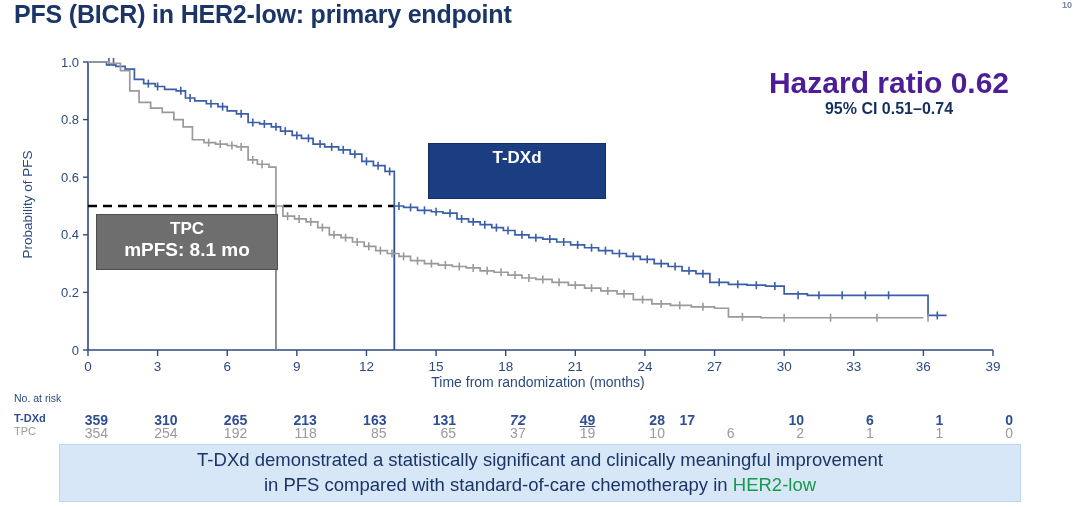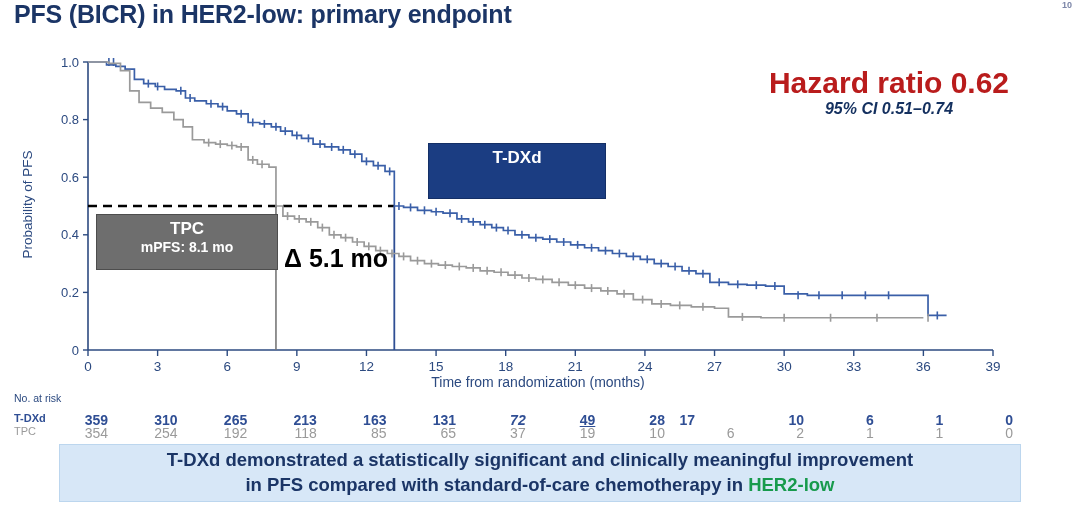--- a/index.html
+++ b/index.html
@@ -38,28 +38,27 @@
   #stats {
     position: absolute;
     left: 714px; top: 66px;
     width: 350px;
     text-align: center;
     line-height: 1.12;
   }
   #stats .hr-main {
     font-size: 30px;
     font-weight: bold;
-    color: #b91c1c;
+    color: #4c1d95;
     white-space: nowrap;
   }
   #stats .hr-ci, #stats .hr-p {
     font-size: 16px;
     font-weight: bold;
     color: #14305f;
-    font-style: italic;
   }
   
   #plot-wrap {
     position: absolute;
     left: 0; top: 0;
     width: 1080px; height: 440px;
   }
   #plot-svg { position:absolute; left:0; top:0; }
 
   
@@ -81,21 +80,21 @@
   }
   #tdxd-box .l1 { font-size: 17px; }
   #tdxd-box .l2 { font-size: 17px; }
   #tpc-box {
     left: 96px; top: 214px;
     width: 182px; height: 56px;
     background: #6e6e6e;
     border: 1px solid #4d4d4d;
   }
   #tpc-box .l1 { font-size: 17px; }
-  #tpc-box .l2 { font-size: 14px; }
+  #tpc-box .l2 { font-size: 19px; }
   #delta-label {
     position: absolute;
     left: 284px; top: 244px;
     font-size: 25px;
     font-weight: bold;
     color: #000000;
     white-space: nowrap;
   }
   #y-axis-title {
     position: absolute;
@@ -157,21 +156,21 @@
     border: 1px solid #bcd6ee;
     box-sizing: border-box;
     display: flex;
     flex-direction: column;
     align-items: center;
     justify-content: center;
     line-height: 1.35;
   }
   #banner .bline {
     font-size: 18.5px;
-    font-weight: bold;
+    font-weight: normal;
     color: #1b3566;
     white-space: nowrap;
   }
   #banner .highlight { color: #179a4c; }
 </style>
 </head>
 <body>
 
 <div id="slide">
 
@@ -336,21 +335,20 @@
 
     <div id="tdxd-box" class="callout">
       <div class="l1">T-DXd</div>
     </div>
 
     <div id="tpc-box" class="callout">
       <div class="l1">TPC</div>
       <div class="l2">mPFS: 8.1 mo</div>
     </div>
 
-    <div id="delta-label">Δ 5.1 mo</div>
   </div>
 
   <div id="risk-table">
     <div id="risk-title">No. at risk</div>
     <div id="risk-rows">
         <div class="risk-row tdxd">
           <div class="risk-row-label">T-DXd</div>
           <div class="risk-cell" style="left: 74px;">359</div>
           <div class="risk-cell" style="left: 143.615px;">310</div>
           <div class="risk-cell" style="left: 213.231px;">265</div>

